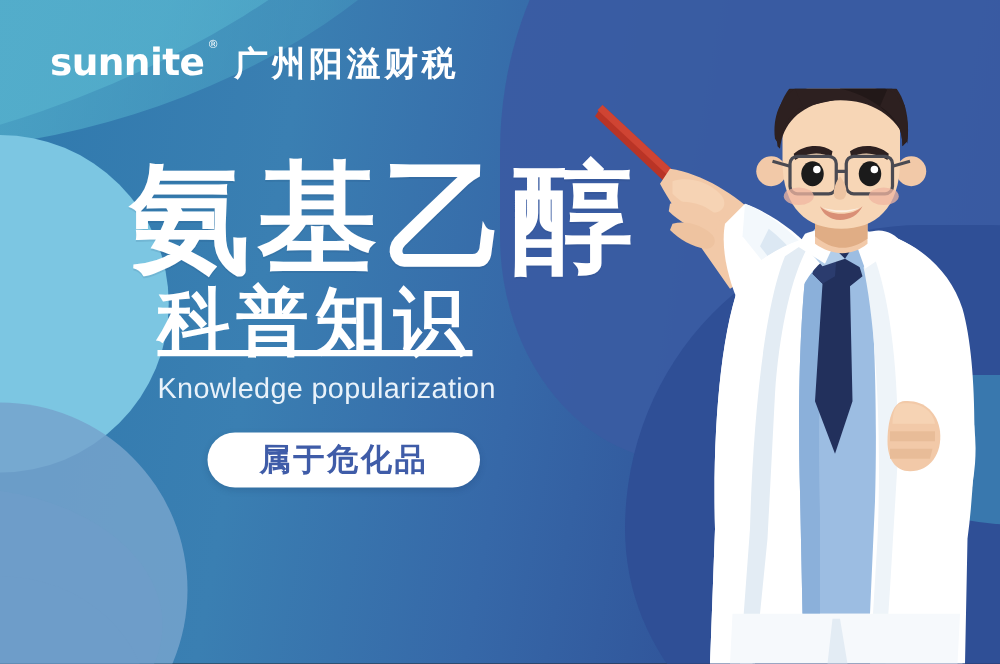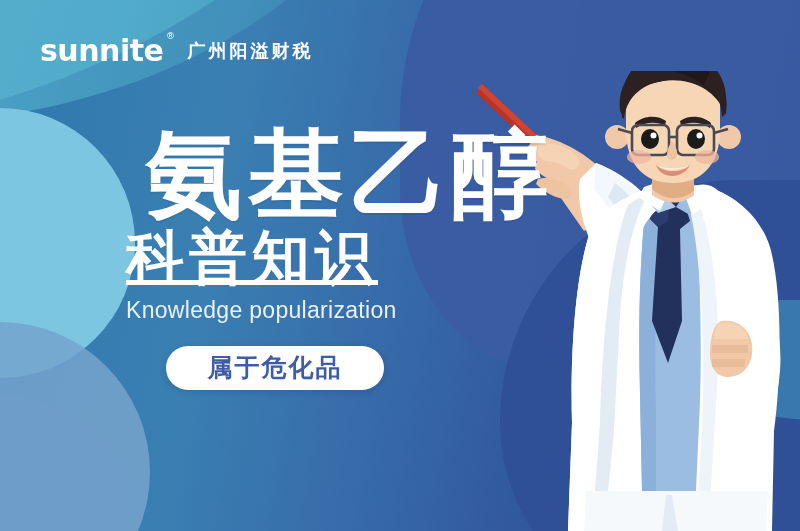--- a/index.html
+++ b/index.html
@@ -64,33 +64,32 @@
   .logo{position:absolute;left:40px;top:36px;display:flex;align-items:center;gap:24px;z-index:20;}
   .logo-mark{
     position:relative;color:#fff;font-size:30px;letter-spacing:-.5px;
     font-weight:600;line-height:1;
     font-family:"DejaVu Sans",sans-serif;
   }
   .logo-reg{
     position:absolute;top:-4px;right:-11px;font-size:9px;line-height:1;color:#fff;font-weight:400;
   }
   .logo-cn{
-    color:#fff;font-size:18px;font-weight:700;line-height:1;letter-spacing:3px;
+    color:#fff;font-size:27px;font-weight:700;line-height:1;letter-spacing:3px;
     font-family:Liberation Sans, sans-serif;
   }
 
   
   .headline{position:absolute;left:104px;top:128px;z-index:20;width:450px;}
   .title-main{
     color:#fff;font-weight:900;font-size:96px;line-height:.96;
     letter-spacing:6px;margin:0;
     font-family:"DejaVu Sans","Liberation Sans",sans-serif;
     text-shadow:0 2px 0 rgba(20,50,90,.10);
     white-space:nowrap;
-    text-align:right;
   }
   .title-sub{
     color:#fff;font-weight:900;font-size:58px;line-height:1.08;
     letter-spacing:5px;margin:6px 0 0 22px;
     font-family:"DejaVu Sans","Liberation Sans",sans-serif;
     white-space:nowrap;
     text-decoration:underline;
   }
   .title-en{
     color:#e9f2fa;font-size:23px;font-weight:400;margin:8px 0 0 22px;

